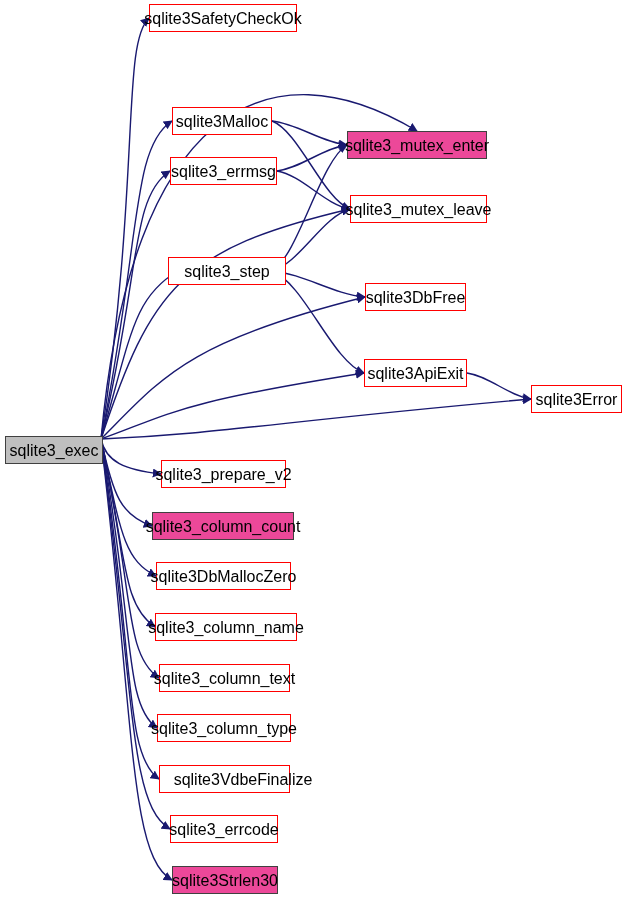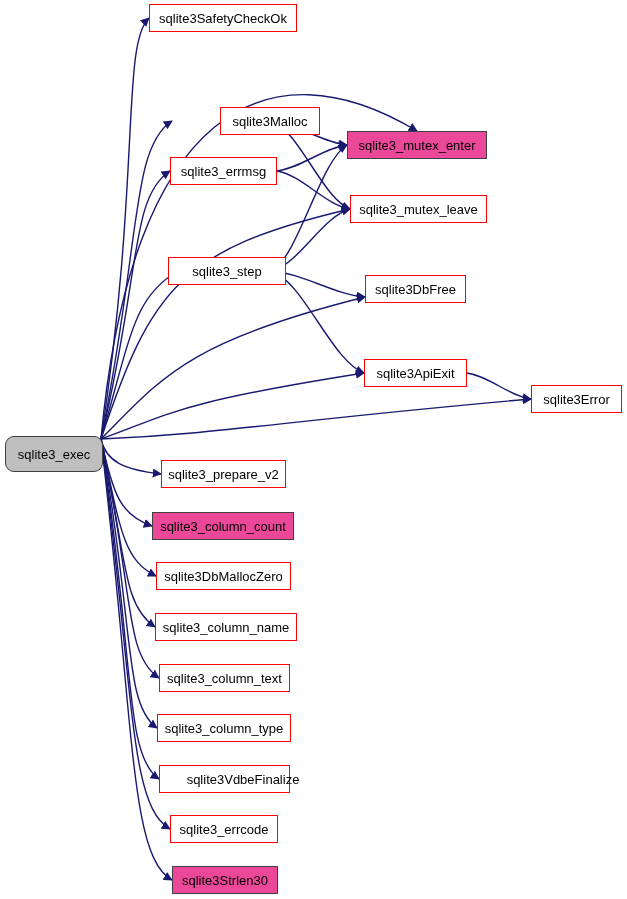--- a/index.html
+++ b/index.html
@@ -23,21 +23,21 @@
     top: 0;
     width: 627px;
     height: 899px;
   }
   .node {
     position: absolute;
     box-sizing: border-box;
     display: flex;
     align-items: center;
     justify-content: center;
-    font-size: 13px;
+    font-size: 16px;
     line-height: 13px;
     color: #000000;
     white-space: nowrap;
     letter-spacing: 0px;
   }
   .node-red {
     background: #ffffff;
     border: 1.4px solid #ff0000;
   }
   .node-black {
@@ -86,49 +86,49 @@
         <path d="M 277 171 C 301.5 167.88, 322.5 148.12, 347 145" marker-end="url(#arrow)" stroke="#191970"></path>
         <path d="M 277 171 C 302.55 175.56, 324.45 204.44, 350 209" marker-end="url(#arrow)" stroke="#191970"></path>
         <path d="M 272 271 C 298.25 255.88, 320.75 160.12, 347 145" marker-end="url(#arrow)" stroke="#191970"></path>
         <path d="M 272 271 C 299.3 263.56, 322.7 216.44, 350 209" marker-end="url(#arrow)" stroke="#191970"></path>
         <path d="M 272 271 C 304.55 274.12, 332.45 293.88, 365 297" marker-end="url(#arrow)" stroke="#191970"></path>
         <path d="M 272 271 C 304.2 283.24, 331.8 360.76, 364 373" marker-end="url(#arrow)" stroke="#191970"></path>
         <path d="M 467 373 C 489.4 376.12, 508.6 395.88, 531 399" marker-end="url(#arrow)" stroke="#191970"></path>
       </g>
   </svg>
 
-  <div class="node node-root" style="left:5px;top:436px;width:98px;height:36px;border-radius:9px;">
+  <div class="node node-root" style="left:5px;top:436px;width:98px;height:28px;">
     <span class="node-label">sqlite3_exec</span>
   </div>
 
   <div class="node node-red" style="left:149px;top:4px;width:148px;height:28px;">
     <span class="node-label">sqlite3SafetyCheckOk</span>
   </div>
 
-  <div class="node node-red" style="left:172px;top:107px;width:100px;height:28px;margin-left:48px;">
+  <div class="node node-red" style="left:172px;top:107px;width:100px;height:28px;">
     <span class="node-label">sqlite3Malloc</span>
   </div>
 
   <div class="node node-red" style="left:170px;top:157px;width:107px;height:28px;">
     <span class="node-label">sqlite3_errmsg</span>
   </div>
 
   <div class="node node-black" style="left:347px;top:131px;width:140px;height:28px;">
     <span class="node-label">sqlite3_mutex_enter</span>
   </div>
 
   <div class="node node-red" style="left:350px;top:195px;width:137px;height:28px;">
     <span class="node-label">sqlite3_mutex_leave</span>
   </div>
 
   <div class="node node-red" style="left:168px;top:257px;width:118px;height:28px;">
     <span class="node-label">sqlite3_step</span>
   </div>
 
-  <div class="node node-red" style="left:365px;top:275px;width:101px;height:28px;">
+  <div class="node node-red" style="left:365px;top:283px;width:101px;height:28px;">
     <span class="node-label">sqlite3DbFree</span>
   </div>
 
   <div class="node node-red" style="left:364px;top:359px;width:103px;height:28px;">
     <span class="node-label">sqlite3ApiExit</span>
   </div>
 
   <div class="node node-red" style="left:531px;top:385px;width:91px;height:28px;">
     <span class="node-label">sqlite3Error</span>
   </div>

